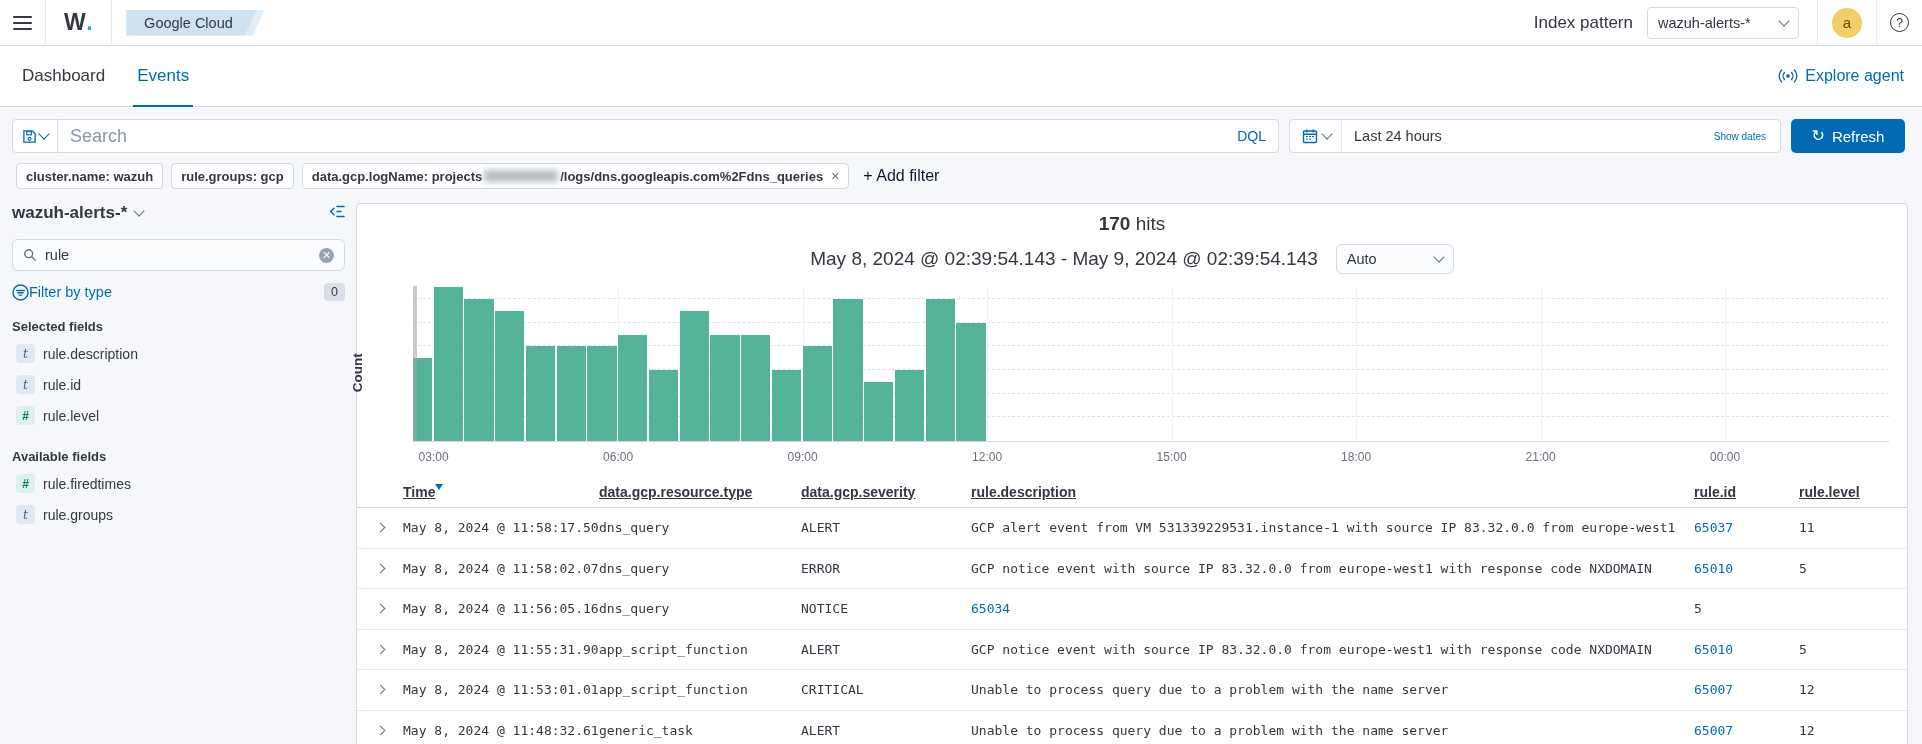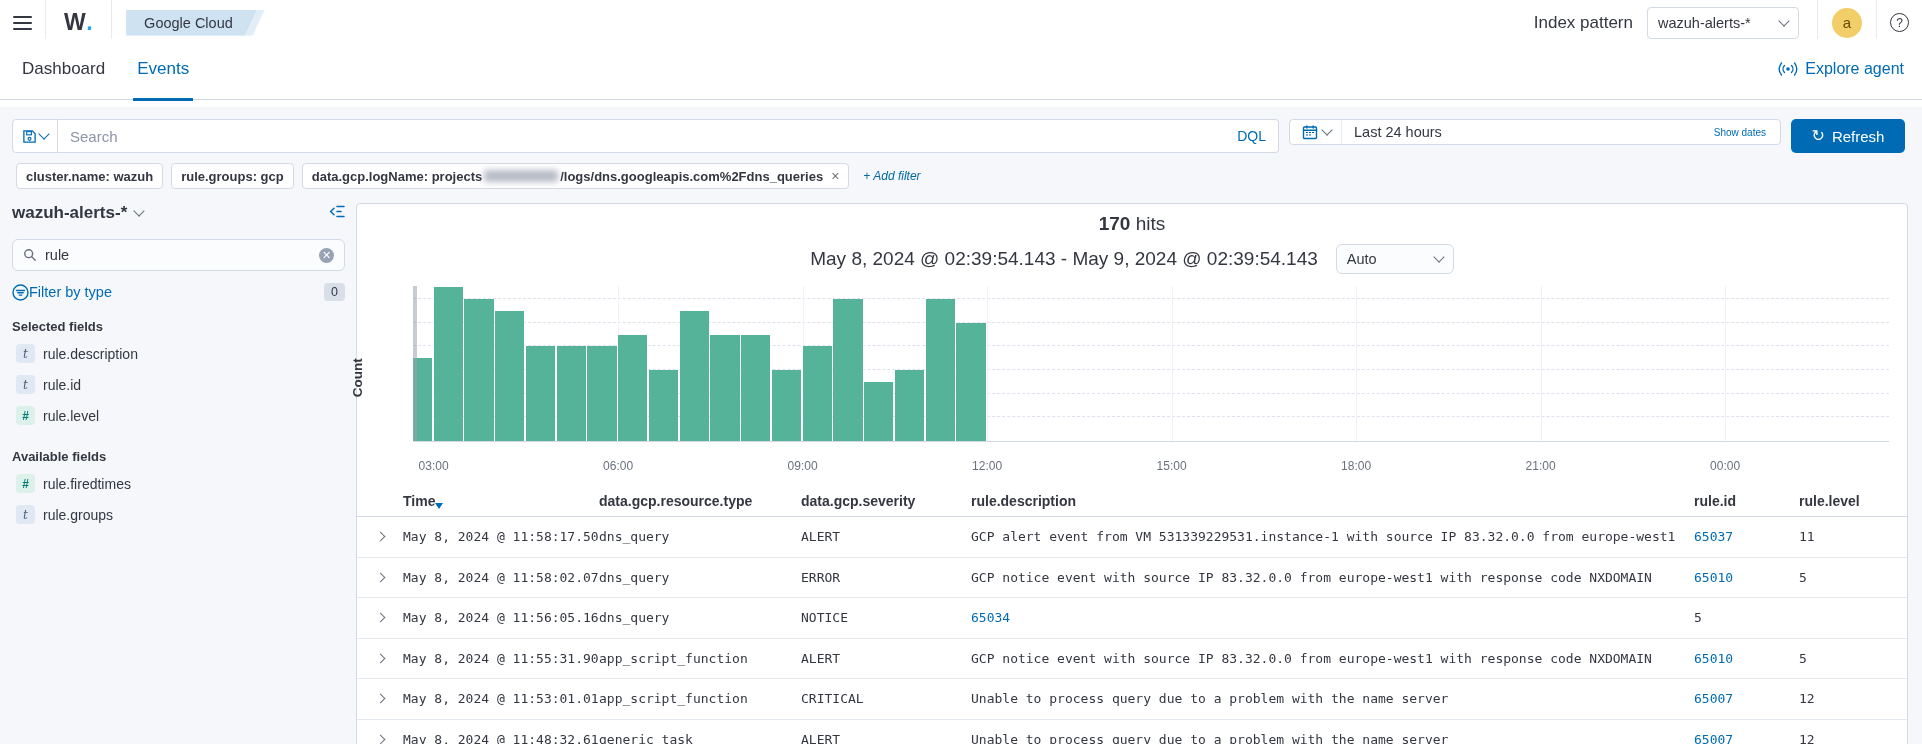--- a/index.html
+++ b/index.html
@@ -20,49 +20,49 @@
   .topbar-right { margin-left:auto; display:flex; align-items:center; height:46px; }
   .idx-label { font-size:17px; margin-right:14px; }
   .idx-select { width:152px; height:32px; border:1px solid #d3dae6; border-radius:4px; background:#fff; display:flex; align-items:center; padding:0 10px; font-size:14.5px; cursor:pointer; }
   .idx-select .val { flex:1; }
   .sep { width:1px; height:46px; background:#e6ebf2; margin:0 14px 0 18px; }
   .avatar { width:30px; height:30px; border-radius:50%; background:#f1ce68; color:#694d00; font-size:15px; display:flex; align-items:center; justify-content:center; cursor:pointer; }
   .help { width:46px; height:46px; display:flex; align-items:center; justify-content:center; border-left:1px solid #e6ebf2; margin-left:14px; cursor:pointer; }
   .help .q { width:19px; height:19px; border:1.6px solid #343741; border-radius:50%; font-size:12px; display:flex; align-items:center; justify-content:center; }
 
   
-  .navrow { position:absolute; left:0; top:39px; width:100%; height:61px; background:#fff; border-bottom:1px solid #d3dae6; display:flex; align-items:center; }
+  .navrow { position:absolute; left:0; top:46px; width:100%; height:61px; background:#fff; border-bottom:1px solid #d3dae6; display:flex; align-items:center; }
   .tab { font-size:17px; padding:0 10px; margin-left:12px; height:61px; display:flex; align-items:center; cursor:pointer; position:relative; }
   .tab.active { color:#006bb4; }
   .tab.active::after { content:""; position:absolute; left:6px; right:6px; bottom:-1px; height:2.5px; background:#006bb4; }
   .explore { margin-left:auto; margin-right:18px; color:#006bb4; font-size:16px; display:flex; align-items:center; gap:7px; cursor:pointer; }
 
   
   .band { position:absolute; left:0; top:107px; width:100%; height:637px; background:#f5f7fa; }
 
   
   .toolbar { position:absolute; left:12px; top:119px; width:1893px; height:34px; display:flex; }
   .save-btn { width:46px; height:34px; background:#fff; border:1px solid #d3dae6; border-radius:4px 0 0 4px; display:flex; align-items:center; justify-content:center; gap:3px; cursor:pointer; }
   .search-box { flex:1; height:34px; background:#fff; border:1px solid #d3dae6; border-left:none; border-radius:0 4px 4px 0; display:flex; align-items:center; padding:0 12px; }
-  .search-box input { border:none; outline:none; flex:1; font-size:15px; font-family:"Liberation Sans",sans-serif; color:#0f766e; background:transparent; }
+  .search-box input { border:none; outline:none; flex:1; font-size:18px; font-family:"Liberation Sans",sans-serif; color:#0f766e; background:transparent; }
   .search-box input::placeholder { color:#8b95a5; }
   .dql { color:#006bb4; font-size:14px; cursor:pointer; padding-left:10px; }
-  .datepicker { width:492px; height:26px; margin-left:10px; background:#fff; border:1px solid #d3dae6; border-radius:4px; display:flex; align-items:center; }
+  .datepicker { width:492px; height:34px; margin-left:10px; background:#fff; border:1px solid #d3dae6; border-radius:4px; display:flex; align-items:center; }
   .cal-btn { display:flex; align-items:center; gap:5px; padding:0 10px 0 12px; border-right:1px solid #e6ebf2; height:100%; cursor:pointer; }
   .dp-value { font-size:14.5px; padding-left:12px; flex:1; }
   .show-dates { color:#006bb4; font-size:10px; padding-right:14px; cursor:pointer; }
   .refresh-btn { width:114px; height:34px; margin-left:10px; background:#006bb4; border:none; border-radius:5px; color:#fff; font-size:15px; font-family:"Liberation Sans",sans-serif; display:flex; align-items:center; justify-content:center; gap:7px; cursor:pointer; }
   .refresh-glyph { font-size:16px; line-height:1; }
 
   
   .filters { position:absolute; left:16px; top:163px; display:flex; align-items:center; gap:8px; }
   .pill { height:26px; background:#fff; border:1px solid #d3dae6; border-radius:4px; display:flex; align-items:center; padding:0 9px; font-size:13px; font-weight:bold; cursor:pointer; white-space:nowrap; }
   .pill .redacted { display:inline-block; width:74px; height:12px; margin:0 2px; background:#b6bcc6; border-radius:2px; filter:blur(3px); }
   .pill .close-x { margin-left:8px; color:#69707d; font-size:14px; font-weight:normal; cursor:pointer; }
-  .add-filter { color:#0369a1; font-size:12px; margin-left:6px; cursor:pointer;font-style:italic; }
+  .add-filter { color:#0f172a; font-size:16px; margin-left:6px; cursor:pointer; }
 
   
   .sidebar { position:absolute; left:12px; top:203px; width:333px; }
   .sb-title-row { display:flex; align-items:center; }
   .sb-title { font-size:17px; font-weight:bold; display:flex; align-items:center; gap:8px; cursor:pointer; }
   .chev { width:8px; height:8px; border-right:1.8px solid #69707d; border-bottom:1.8px solid #69707d; transform:rotate(45deg); margin-top:-4px; }
   .collapse-ic { margin-left:auto; cursor:pointer; }
   .sb-search { margin-top:16px; height:32px; background:#fbfcfd; border:1px solid #d3dae6; border-radius:6px; display:flex; align-items:center; padding:0 10px; }
   .sb-search input { border:none; outline:none; background:transparent; flex:1; font-size:14.5px; font-family:"Liberation Sans",sans-serif; color:#343741; margin-left:8px; }
   .clear-btn { width:15px; height:15px; border-radius:50%; background:#98a2b3; color:#fff; font-size:11px; line-height:15px; text-align:center; cursor:pointer; }
@@ -87,29 +87,29 @@
   .interval-select .val { flex:1; }
 
   
   .chart-wrap { position:relative; margin:12px 18px 0 56px; }
   .plot { position:relative; height:156px; border-bottom:1px solid #d3dae6; overflow:hidden; }
   .gridline-h { position:absolute; left:0; right:0; border-top:1px dashed #dde2ec; }
   .gridline-v { position:absolute; top:0; bottom:0; width:1px; background:#f0f2f7; }
   .bar { position:absolute; bottom:0; background:#54b399; }
   .partial-strip { position:absolute; left:0; top:0; bottom:0; width:4px; background:#9ba1ab; opacity:.55; }
   .count-label { position:absolute; right:calc(100% + 36px); top:50%; transform:rotate(-90deg) translateX(30%); transform-origin:center; font-size:13.5px; font-weight:bold; color:#343741; }
-  .xlabels { position:relative; height:18px; margin-top:17px; }
+  .xlabels { position:relative; height:18px; margin-top:8px; }
   .xlab { position:absolute; transform:translateX(-50%); font-size:12px; color:#69707d; white-space:nowrap; }
   .axis-caption { text-align:center; font-size:12.5px; font-weight:bold; margin-top:4px; color:#343741; }
 
   
   .grid-table { margin-top:8px; }
   .t-head, .t-row { display:grid; grid-template-columns:46px 196px 202px 170px 1fr 105px 108px; align-items:center; }
   .t-head { height:32px; border-bottom:1px solid #d3dae6; font-size:14px; font-weight:bold; }
-  .t-head .cell { display:flex; align-items:flex-end; gap:0; }
+  .t-head .cell { display:flex; align-items:flex-start; gap:0;text-decoration:underline; }
   .sort-tri { width:0; height:0; border-left:4.5px solid transparent; border-right:4.5px solid transparent; border-top:6px solid #006bb4; }
   .t-row { height:40.5px; border-bottom:1px solid #e4e8f0; font-family:"DejaVu Sans Mono",monospace; font-size:13px; }
   .expander { width:46px; display:flex; justify-content:center; cursor:pointer; }
   .exp-chev { width:7px; height:7px; border-top:1.6px solid #69707d; border-right:1.6px solid #69707d; transform:rotate(45deg); }
   .rid-link { color:#006bb4; cursor:pointer; }
   .cell { overflow:hidden; white-space:nowrap; }
 </style>
 </head>
 <body>
 

